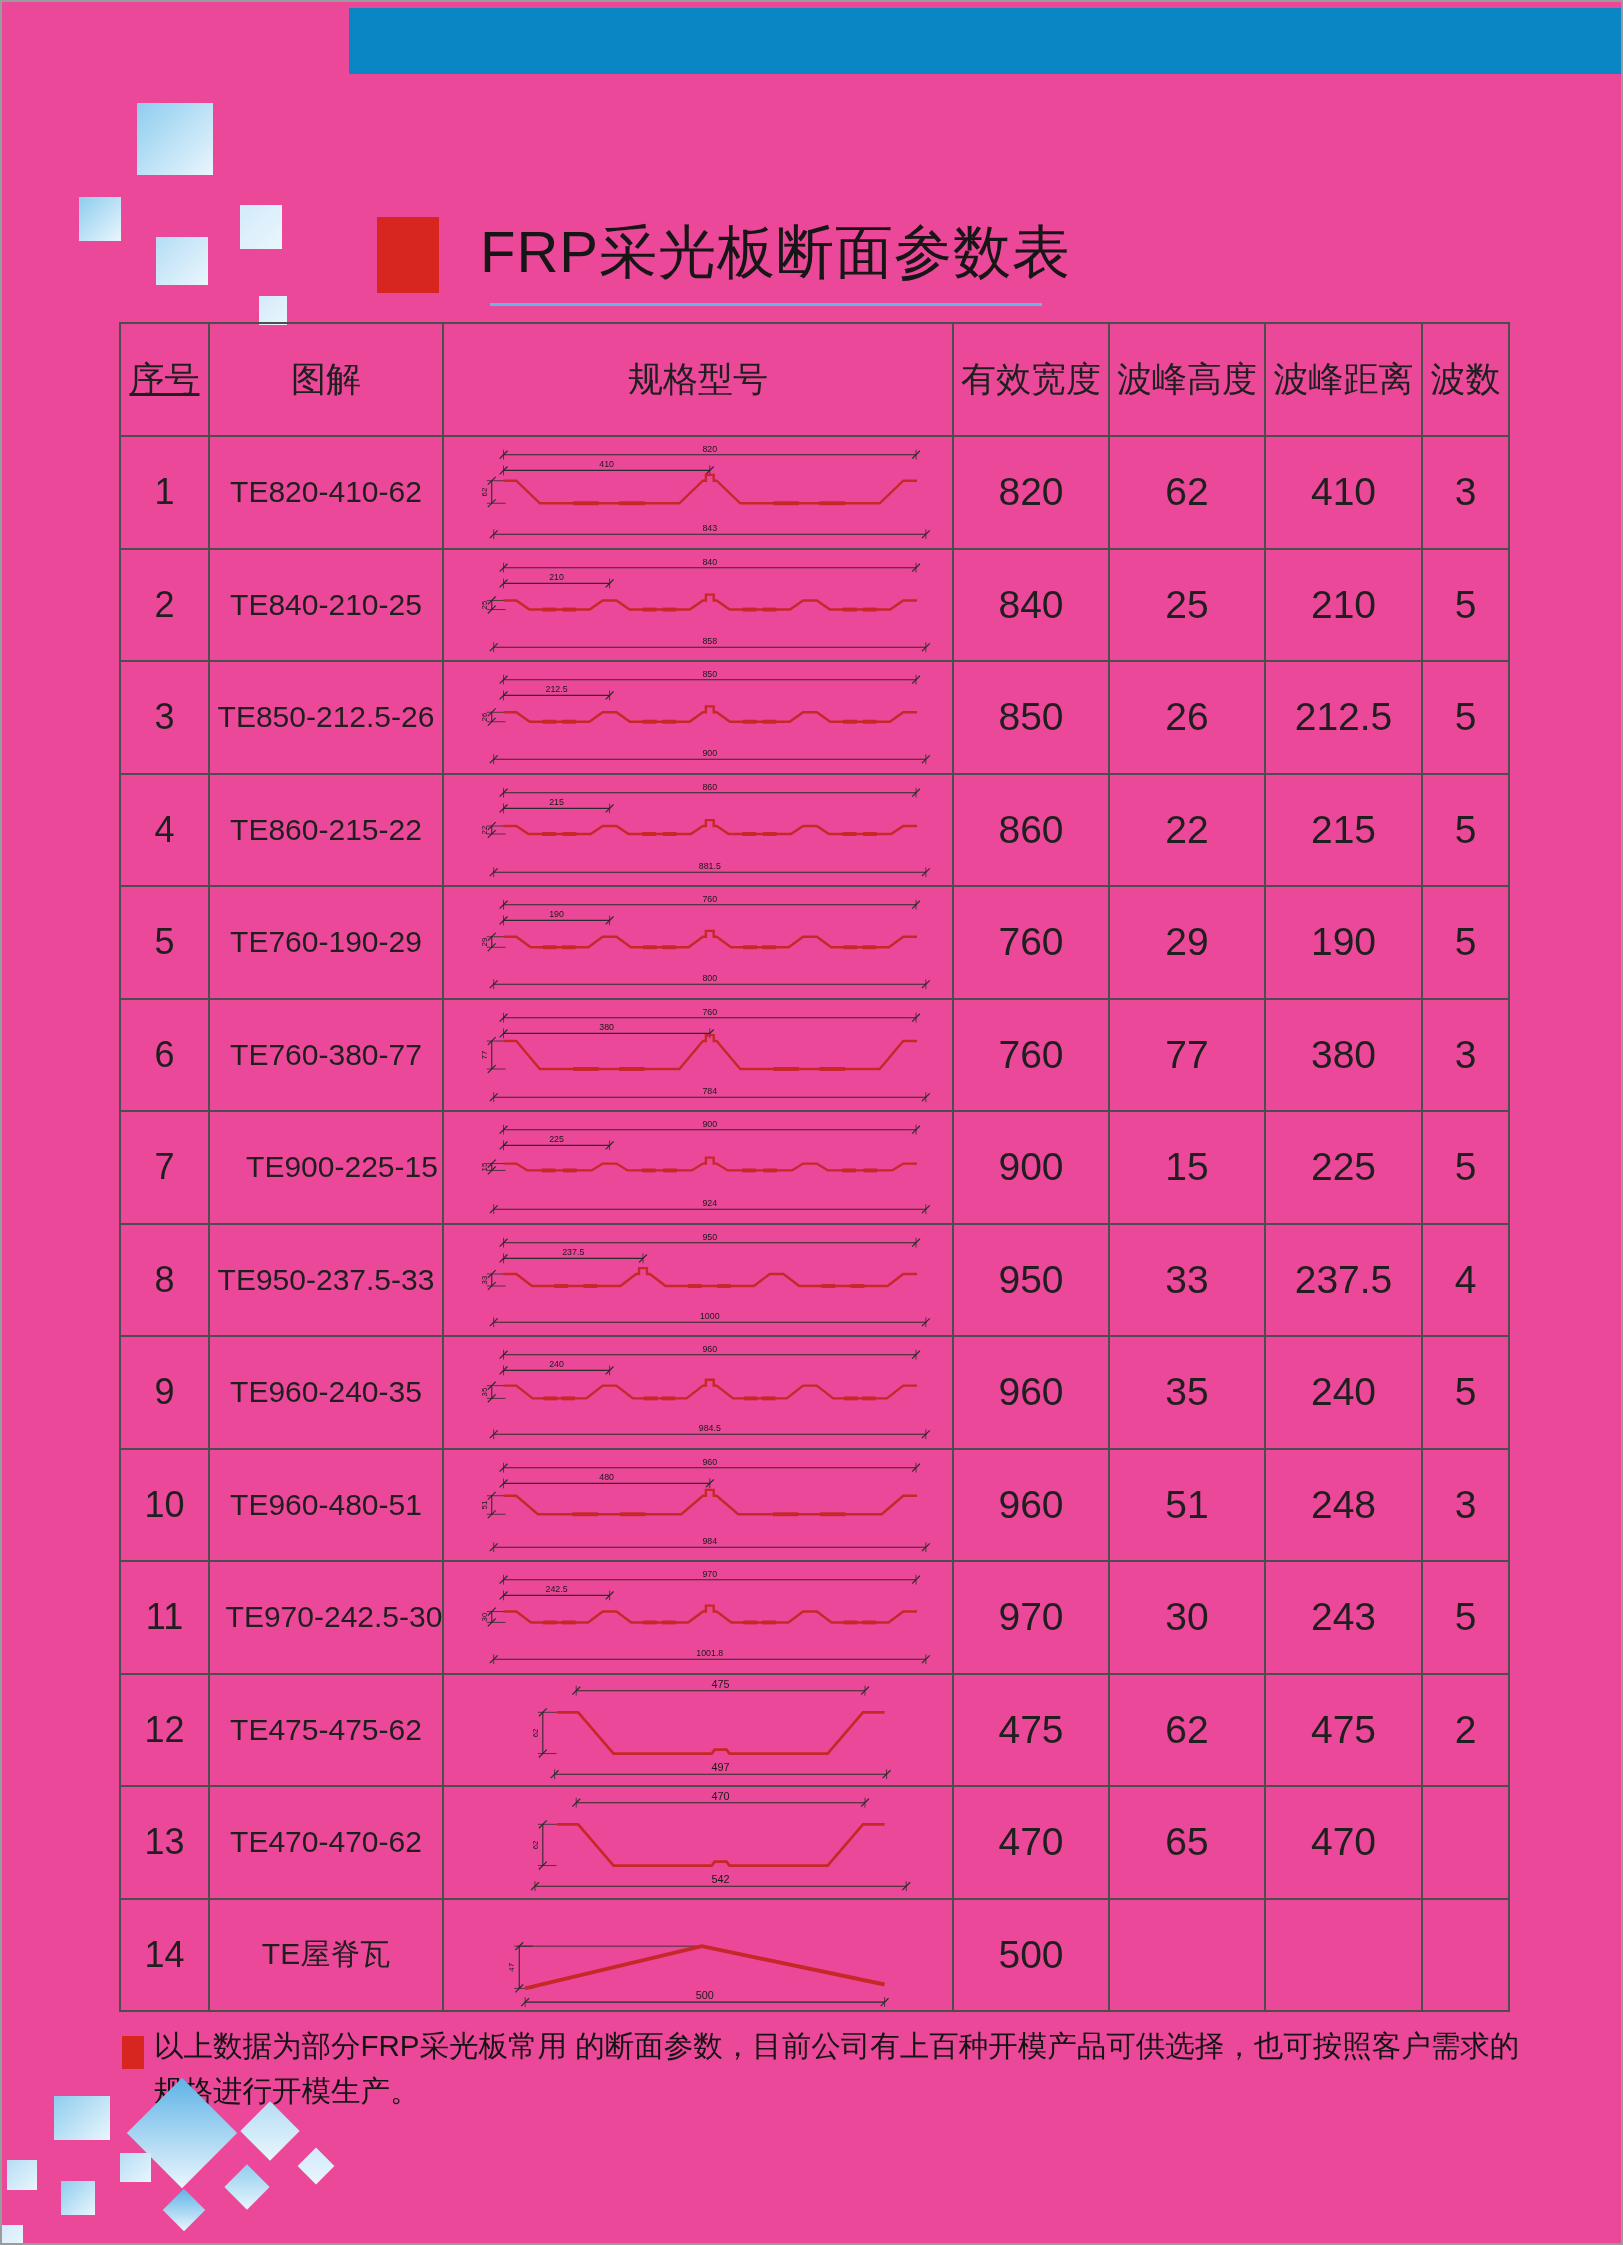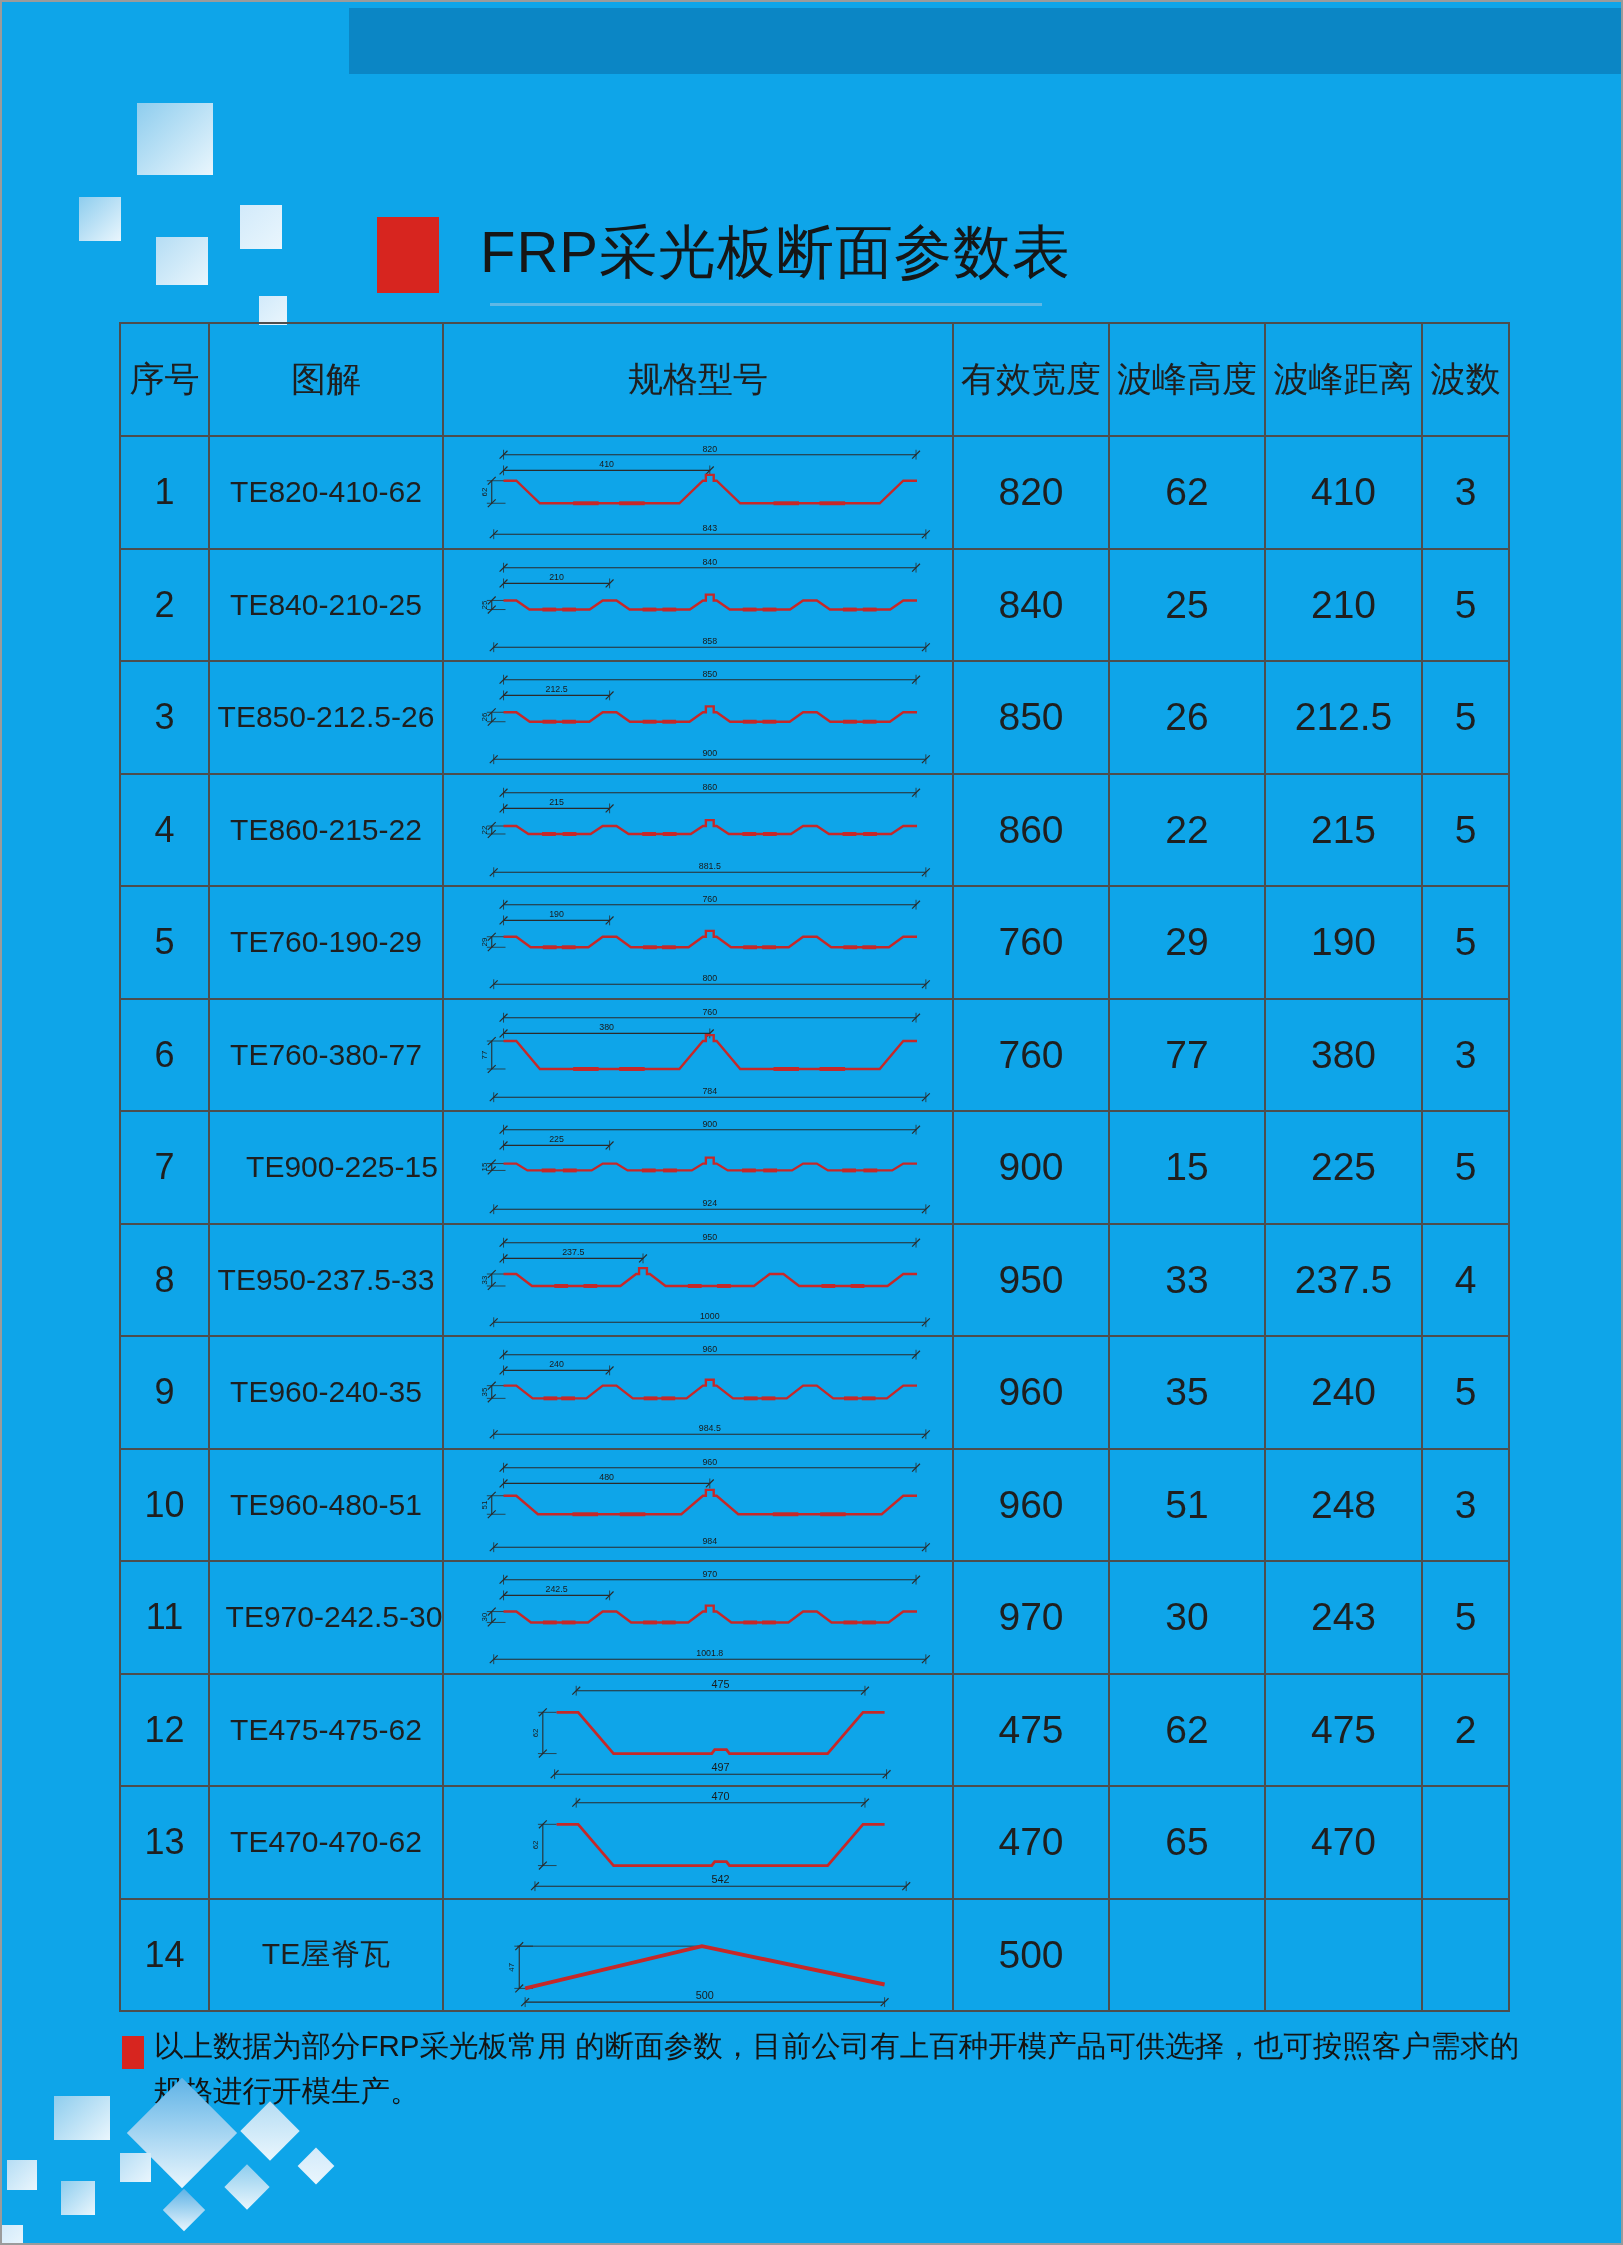--- a/index.html
+++ b/index.html
@@ -1,18 +1,18 @@
 <!DOCTYPE html>
 <html><head>
 <meta charset="utf-8">
 <style>
   * { margin:0; padding:0; box-sizing:border-box; }
   html,body { background:#e8e8e8; }
   .page {
-    position:relative; width:1623px; height:2245px; background:#0ea5e9;
+    position:relative; width:1623px; height:2245px; background:#ec4899;
     border:2px solid #9b9b9b; overflow:hidden;
     font-family:"Liberation Sans","DejaVu Sans",sans-serif;
   }
   .top-bar { position:absolute; left:347px; top:6px; width:1272px; height:66px; }
   .deco-sq { position:absolute; }
   .title-red-square { position:absolute; left:375px; top:215px; width:62px; height:76px; }
   .page-title {
     position:absolute; left:478px; top:212px; font-size:58px; font-weight:400;
     color:#161616; letter-spacing:1px; white-space:nowrap;
   }
@@ -49,21 +49,21 @@
       <div class="deco-sq" style="left: 154px; top: 235px; width: 52px; height: 48px; background: linear-gradient(135deg, rgb(181, 221, 244), rgb(234, 246, 253));"></div>
       <div class="deco-sq" style="left: 238px; top: 203px; width: 42px; height: 44px; background: linear-gradient(135deg, rgb(210, 234, 250), rgb(234, 246, 253));"></div>
       <div class="deco-sq" style="left: 257px; top: 294px; width: 28px; height: 29px; background: linear-gradient(135deg, rgb(210, 234, 250), rgb(234, 246, 253));"></div>
     </div>
 
   <div class="title-red-square" id="title-sq" style="background: rgb(215, 37, 31);"></div>
   <h1 class="page-title">FRP采光板断面参数表</h1>
   <div class="title-underline" id="title-ul" style="background: rgb(95, 184, 230);"></div>
 
   <div class="tbl" id="spec-table" style="border-top: 2px solid rgb(77, 77, 77); border-left: 2px solid rgb(77, 77, 77);">
-      <div class="cell th" style="border-right: 2px solid rgb(77, 77, 77); border-bottom: 2px solid rgb(77, 77, 77);">序号</div>
+      <div class="cell th" style="border-right: 2px solid rgb(77, 77, 77); border-bottom: 2px solid rgb(77, 77, 77); text-decoration: underline;">序号</div>
       <div class="cell th" style="border-right: 2px solid rgb(77, 77, 77); border-bottom: 2px solid rgb(77, 77, 77);">图解</div>
       <div class="cell th" style="border-right: 2px solid rgb(77, 77, 77); border-bottom: 2px solid rgb(77, 77, 77);">规格型号</div>
       <div class="cell th" style="border-right: 2px solid rgb(77, 77, 77); border-bottom: 2px solid rgb(77, 77, 77);">有效宽度</div>
       <div class="cell th" style="border-right: 2px solid rgb(77, 77, 77); border-bottom: 2px solid rgb(77, 77, 77);">波峰高度</div>
       <div class="cell th" style="border-right: 2px solid rgb(77, 77, 77); border-bottom: 2px solid rgb(77, 77, 77);">波峰距离</div>
       <div class="cell th" style="border-right: 2px solid rgb(77, 77, 77); border-bottom: 2px solid rgb(77, 77, 77);">波数</div>
       <div class="cell c-ser" style="border-right: 2px solid rgb(77, 77, 77); border-bottom: 2px solid rgb(77, 77, 77);">1</div>
       <div class="cell c-model" style="border-right: 2px solid rgb(77, 77, 77); border-bottom: 2px solid rgb(77, 77, 77);">TE820-410-62</div>
       <div class="cell c-diag" style="border-right: 2px solid rgb(77, 77, 77); border-bottom: 2px solid rgb(77, 77, 77);">
         <svg viewBox="0 0 508 112" width="506" height="110">

